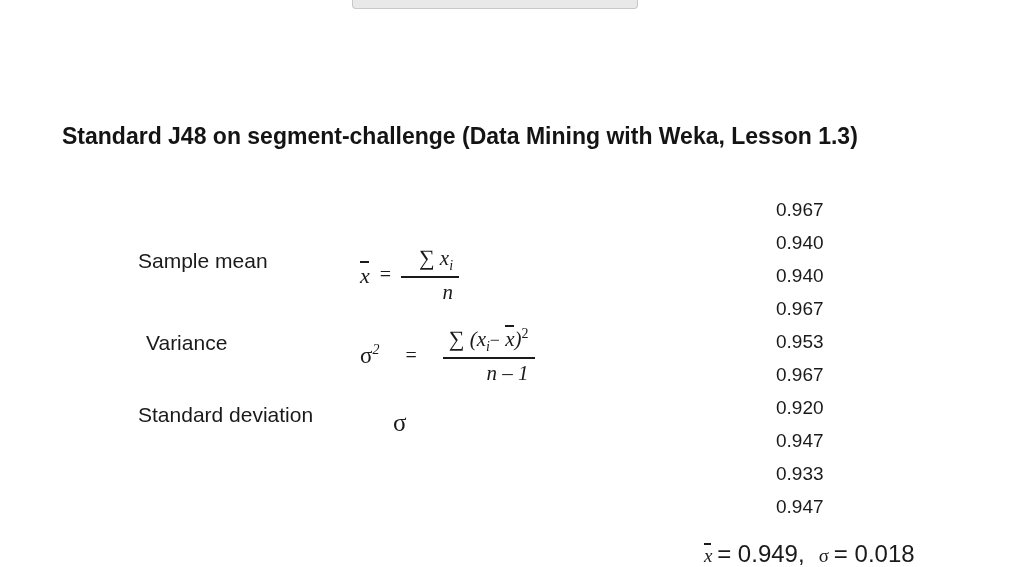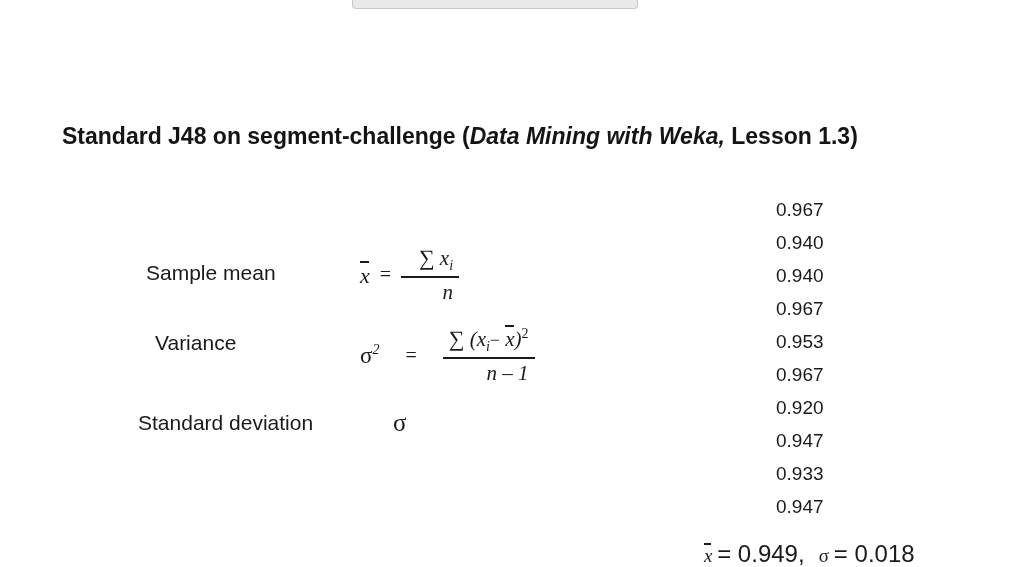--- a/index.html
+++ b/index.html
@@ -61,21 +61,20 @@
   .subtitle {
     position: absolute;
     left: 62px;
     top: 114px;
     font-size: 23px;
     font-weight: bold;
     color: #141414;
     white-space: nowrap;
   }
   .subtitle .ital {
-    font-style: italic;
   }
 
   
   .formulas {
     position: absolute;
     left: 138px;
     top: 240px;
     width: 470px;
     color: #1a1a1a;
   }
@@ -83,23 +82,23 @@
   .frow {
     position: absolute;
     display: flex;
     align-items: center;
   }
   .flabel {
     font-size: 21px;
     white-space: nowrap;
   }
 
-  .row-mean { top: 0px; left: 8px; margin-top: 12px; }
-  .row-var  { top: 82px; left: 17px; text-align: center; }
-  .row-sd   { top: 162px; left: 0px; }
+  .row-mean { top: 0px; left: 0px; }
+  .row-var  { top: 82px; left: 8px; text-align: center; }
+  .row-sd   { top: 154px; left: 0px; }
 
   .math {
     position: absolute;
     font-family: "Liberation Serif", serif;
     font-style: italic;
     color: #1a1a1a;
     white-space: nowrap;
   }
 
   

